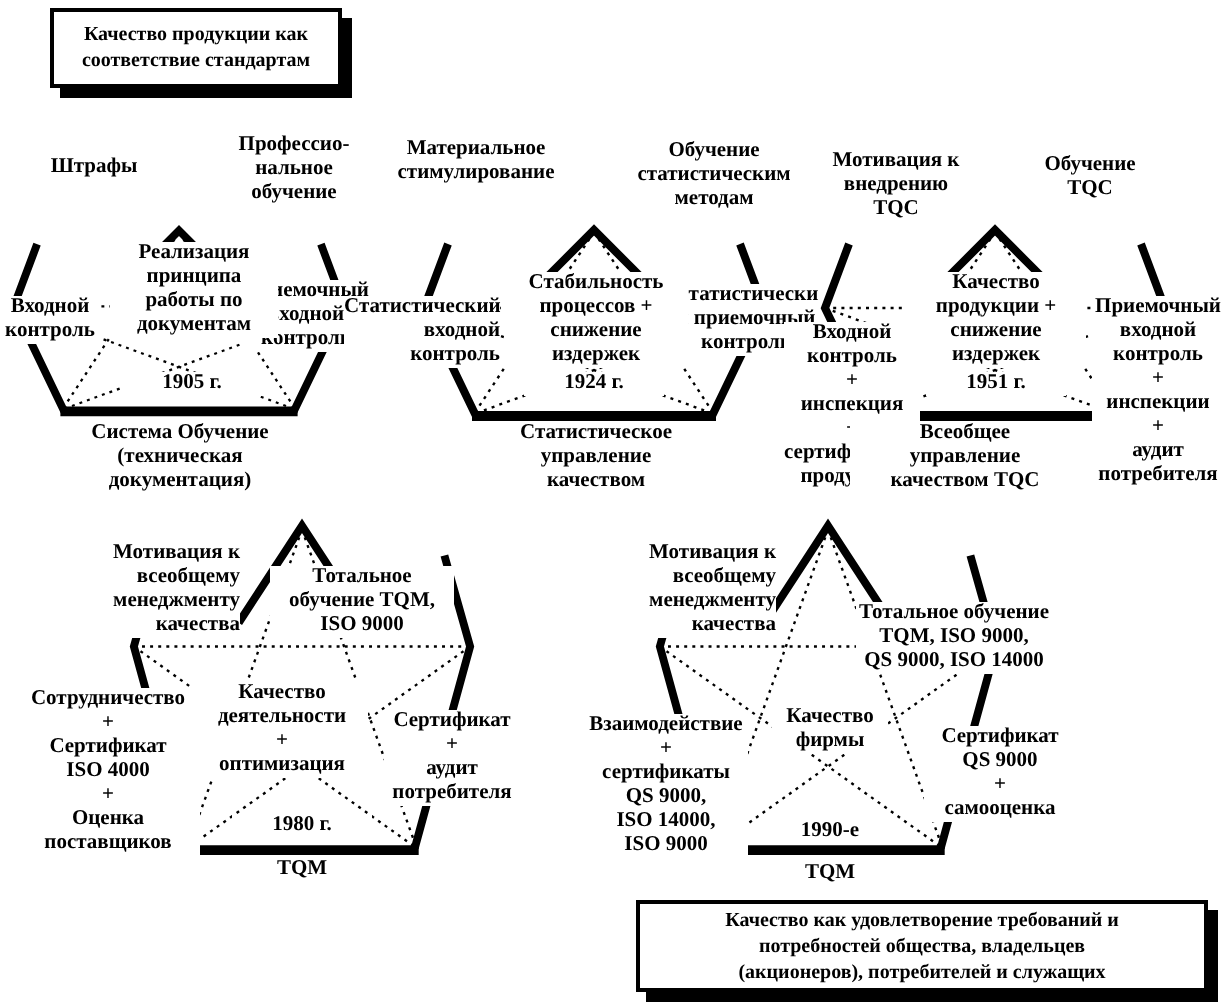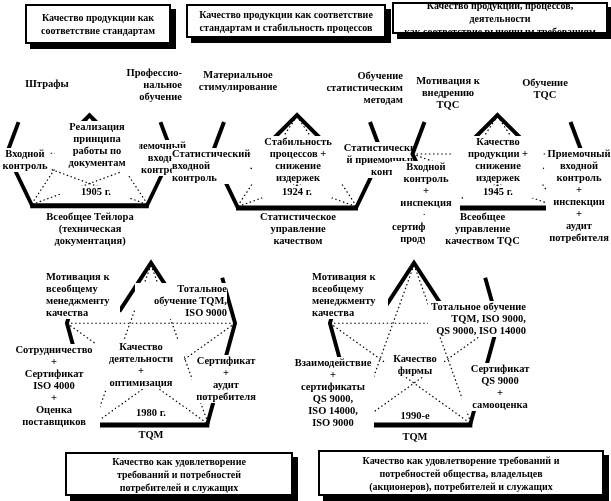--- a/index.html
+++ b/index.html
@@ -15,22 +15,22 @@
     display:flex; align-items:center; justify-content:center;
     text-align:center; font-weight:bold; font-size:10px; line-height:1.3;
     padding:2px 3px; white-space:pre-line;
   }
   .tbox.small { font-size:10px; }
   .lbl {
     position:absolute; font-weight:bold; font-size:10.5px; line-height:1.15;
     white-space:pre-line; background:#fff;
   }
   .ctr { text-align:center; }
-  .rgt { }
-  .lft { text-align:right; }
+  .rgt { text-align:right; }
+  .lft { text-align:center; }
   .star { position:absolute; }
   .star .dots   { stroke:#000; stroke-width:1.2; fill:none; stroke-dasharray:1.5 2.6; }
   .star .bold   { stroke:#000; stroke-width:4; fill:none; }
   .star .base   { stroke:#000; stroke-width:5; fill:none; }
 </style>
 </head>
 <body>
 
 <div class="canvas">
 
@@ -59,28 +59,26 @@
     <div class="lbl ctr" style="left:0px;top:148px;width:50px">Входной
 контроль</div>
     <div class="lbl lft" style="left:120px;top:140px;width:66px">Приемочный
 входной
 контроль</div>
     <div class="lbl ctr" style="left:55px;top:121px;width:84px">Реализация
 принципа
 работы по
 документам</div>
     <div class="lbl ctr" style="left:61px;top:186px;width:70px">1905 г.</div>
-    <div class="lbl ctr" style="left:28px;top:211px;width:124px">Всеобщее Тейлора
+    <div class="lbl ctr" style="left:28px;top:211px;width:124px">Система Обучение
 (техническая
 документация)</div>
   </div>
 
   <div class="group">
-    <div class="tbox" style="left:186px;top:4px;width:200px;height:34px">Качество продукции как соответствие
-стандартам и стабильность процессов</div>
     <svg class="star" style="left:202px;top:112px;width:190px;height:100px" viewBox="0 0 180 100">
       <g class="dots">
         <polyline points="90,4 30,95"></polyline>
           <polyline points="90,4 150,95"></polyline>
         <polyline points="5,42 175,42"></polyline>
           <polyline points="5,42 150,95"></polyline>
         <polyline points="175,42 30,95"></polyline>
       </g>
       <g class="bold">
         <polyline points="60,33 90,3 120,33"></polyline>
@@ -104,22 +102,20 @@
 процессов +
 снижение
 издержек</div>
     <div class="lbl ctr" style="left:262px;top:186px;width:70px">1924 г.</div>
     <div class="lbl ctr" style="left:238px;top:211px;width:120px">Статистическое
 управление
 качеством</div>
   </div>
 
   <div class="group">
-    <div class="tbox small" style="left:392px;top:2px;width:216px;height:32px">Качество продукции, процессов, деятельности
-как соответствие рыночным требованиям</div>
     <svg class="star" style="left:405px;top:112px;width:185px;height:100px" viewBox="0 0 180 100">
       <g class="dots">
         <polyline points="90,4 30,95"></polyline>
           <polyline points="90,4 150,95"></polyline>
         <polyline points="5,42 175,42"></polyline>
           <polyline points="5,42 150,95"></polyline>
         <polyline points="175,42 30,95"></polyline>
       </g>
       <g class="bold">
         <polyline points="60,33 90,3 120,33"></polyline>
@@ -145,21 +141,21 @@
 контроль
 +
 инспекции
 +
 аудит
 потребителя</div>
     <div class="lbl ctr" style="left:453px;top:136px;width:90px">Качество
 продукции +
 снижение
 издержек</div>
-    <div class="lbl ctr" style="left:463px;top:186px;width:70px">1945 г.</div>
+    <div class="lbl ctr" style="left:463px;top:186px;width:70px">1951 г.</div>
     <div class="lbl ctr" style="left:425px;top:211px;width:115px">Всеобщее
 управление
 качеством TQC</div>
   </div>
 
   <div class="group">
     <svg class="star" style="left:62px;top:258px;width:178px;height:172px" viewBox="0 0 180 170">
       <g class="dots">
         <polyline points="90,5 32,166"></polyline>
           <polyline points="90,5 148,166"></polyline>
@@ -191,23 +187,20 @@
     <div class="lbl ctr" style="left:98px;top:341px;width:86px">Качество
 деятельности
 +
 оптимизация</div>
     <div class="lbl ctr" style="left:192px;top:355px;width:68px">Сертификат
 +
 аудит
 потребителя</div>
     <div class="lbl ctr" style="left:116px;top:407px;width:70px">1980 г.</div>
     <div class="lbl ctr" style="left:116px;top:429px;width:70px">TQM</div>
-    <div class="tbox" style="left:65px;top:452px;width:228px;height:44px">Качество как удовлетворение
-требований и потребностей
-потребителей и служащих</div>
   </div>
 
   <div class="group">
     <svg class="star" style="left:325px;top:258px;width:178px;height:172px" viewBox="0 0 180 170">
       <g class="dots">
         <polyline points="90,5 32,166"></polyline>
           <polyline points="90,5 148,166"></polyline>
         <polyline points="5,64 175,64"></polyline>
           <polyline points="5,64 148,166"></polyline>
         <polyline points="175,64 32,166"></polyline>

